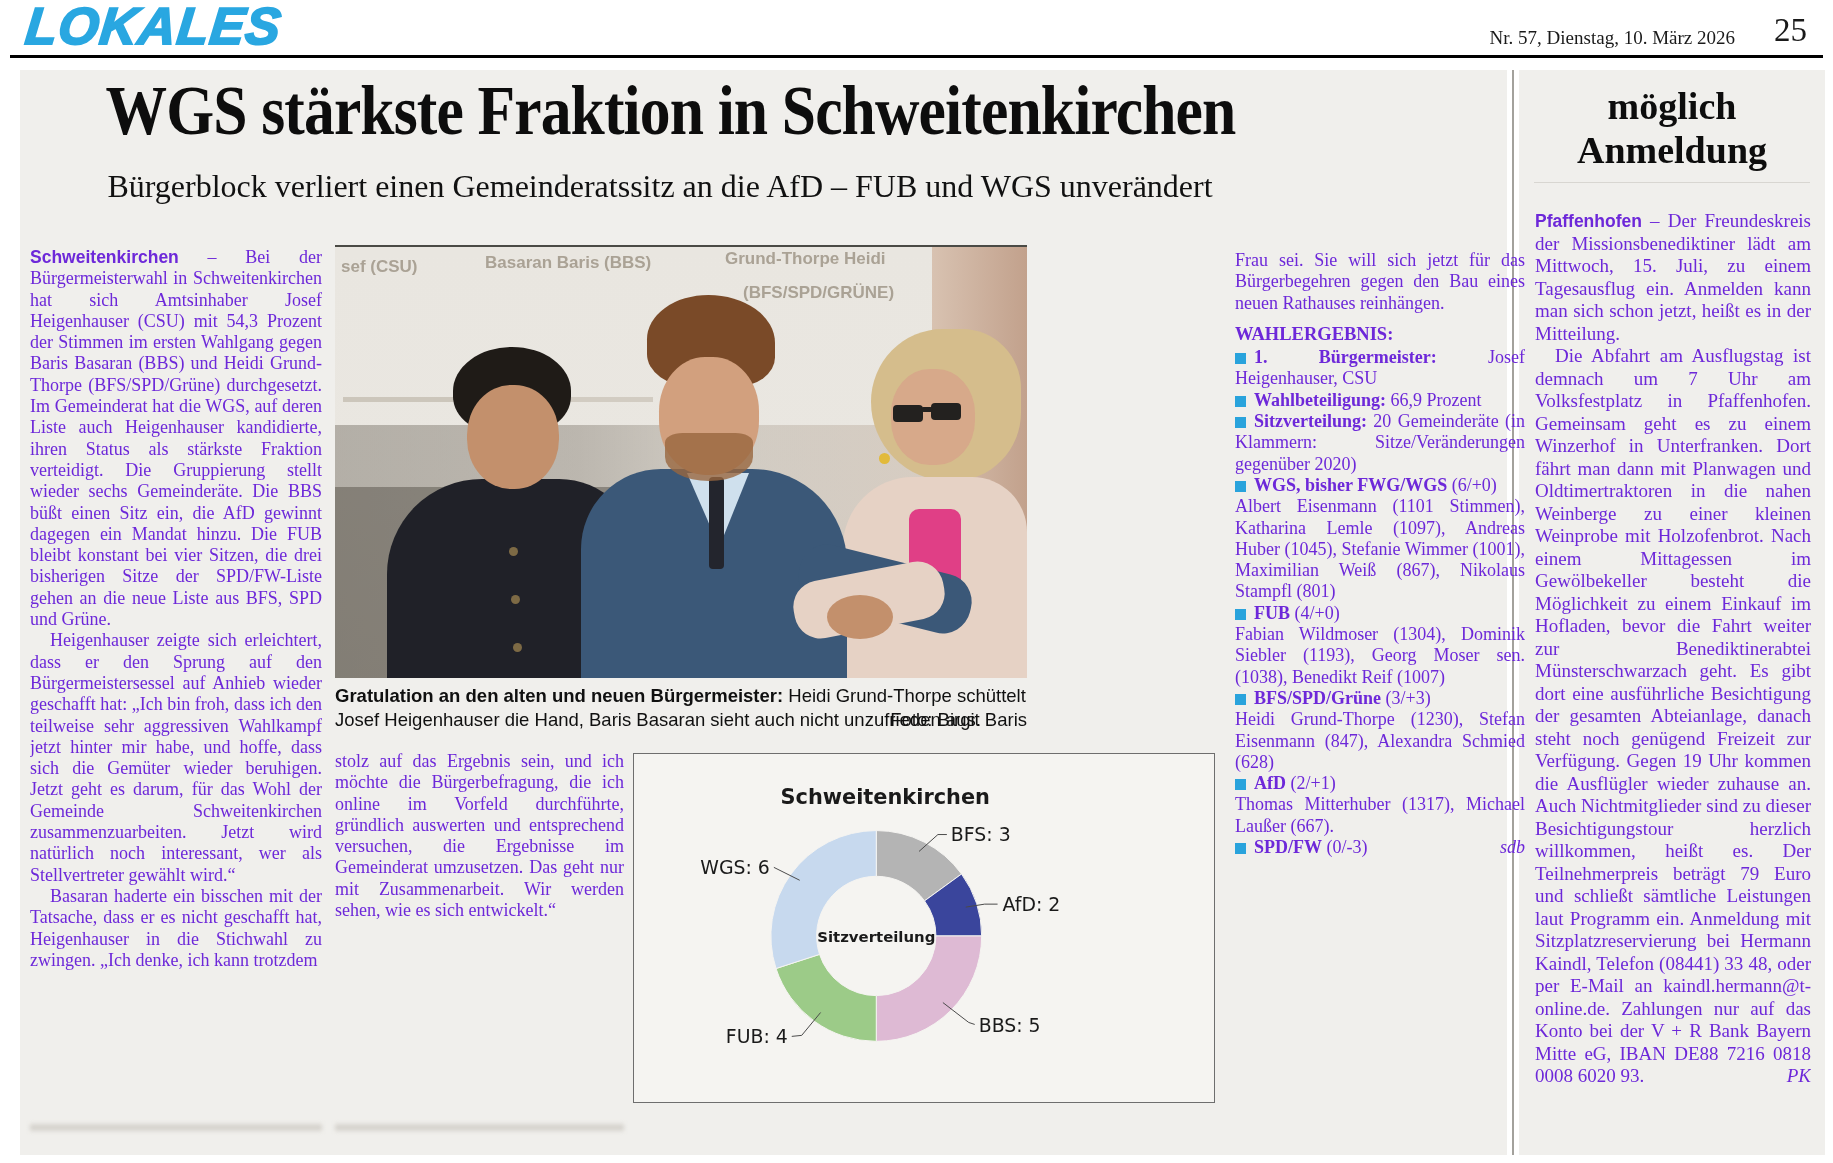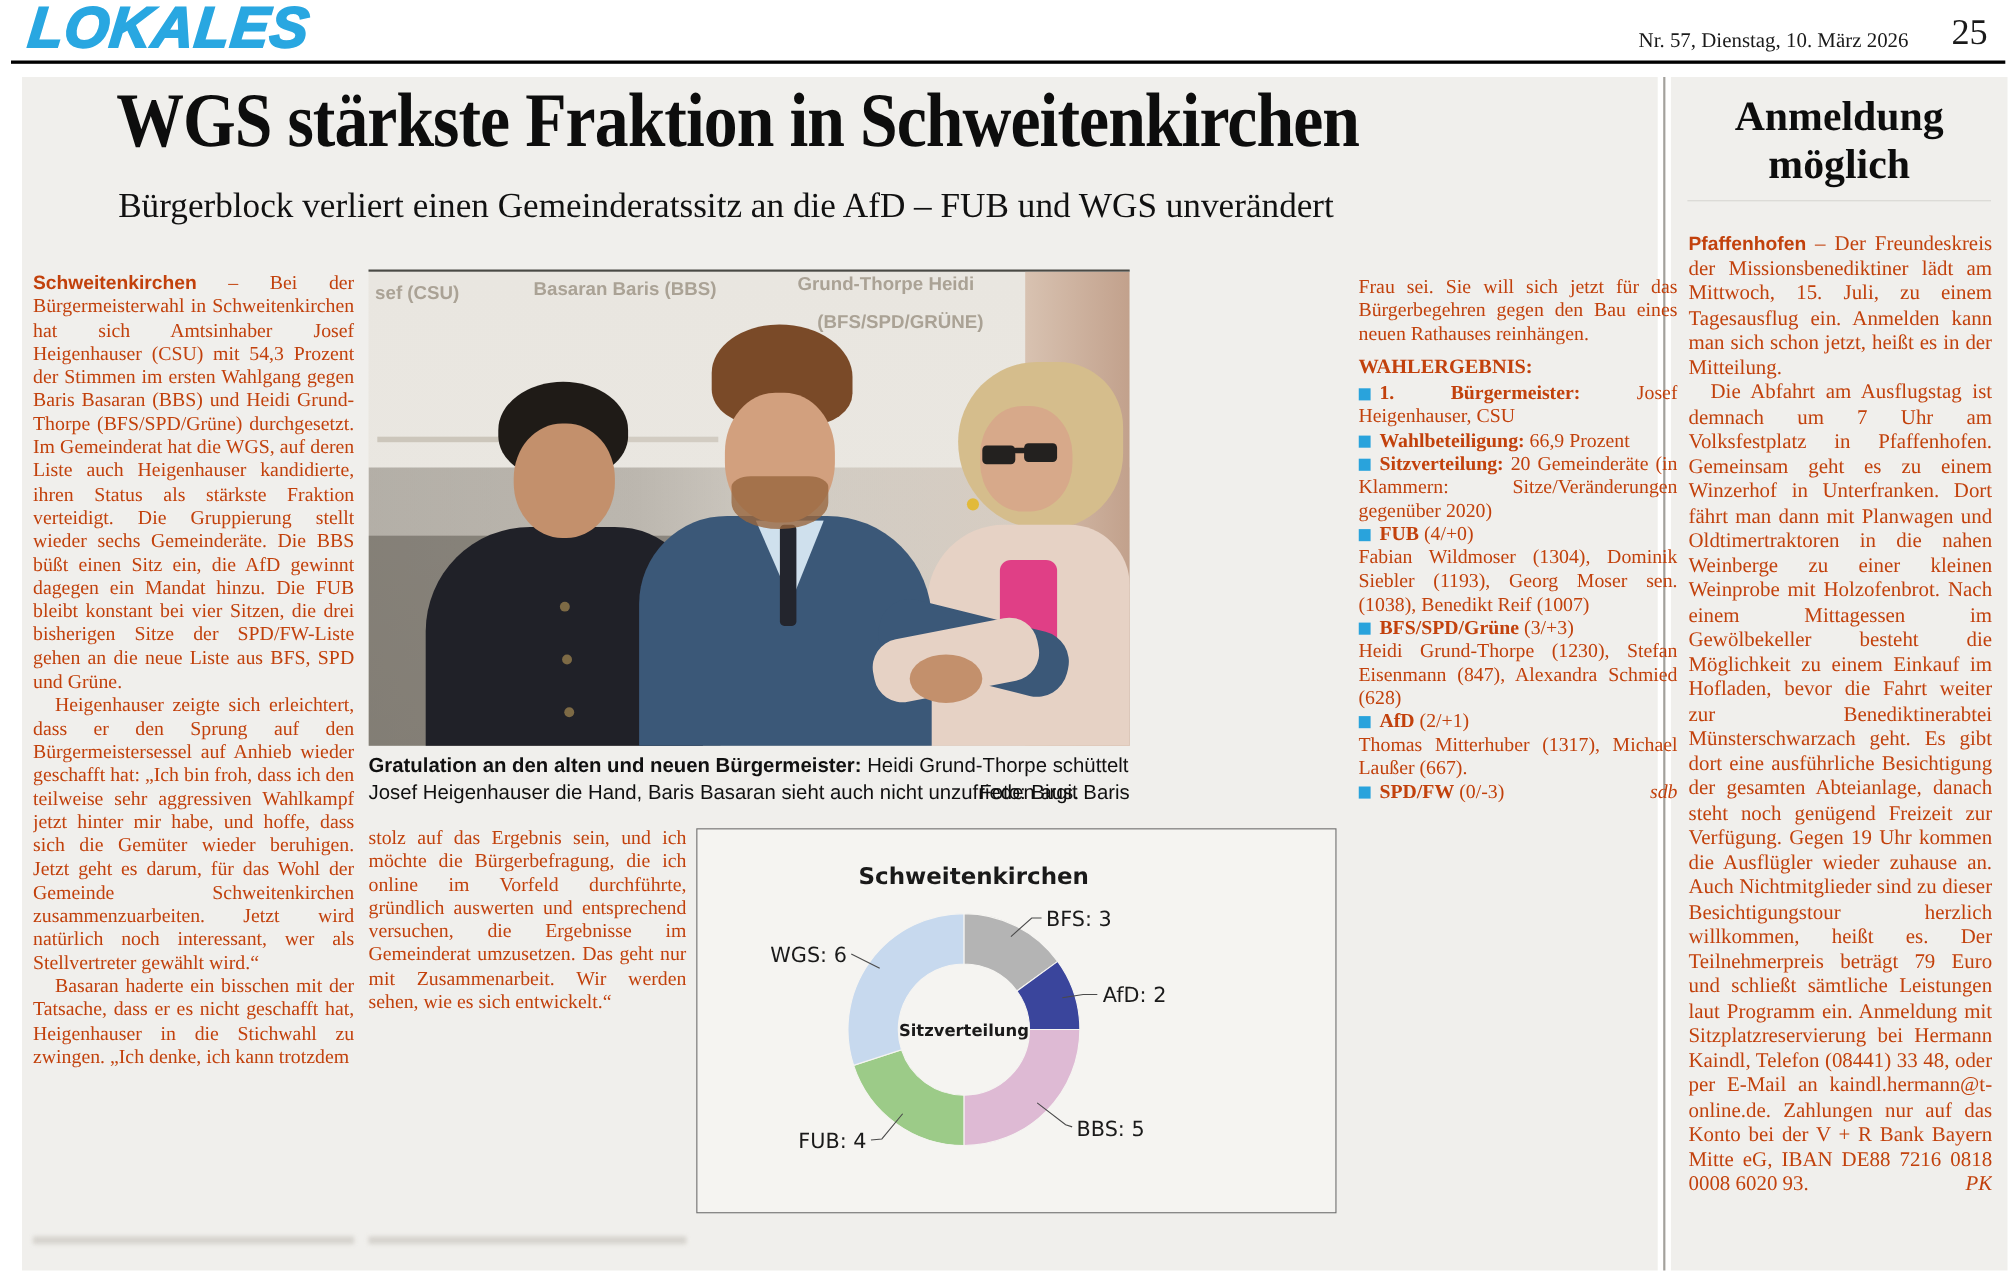--- a/index.html
+++ b/index.html
@@ -19,21 +19,21 @@
   #main-bg { left:20px; top:70px; width:1487px; height:1085px; background:#f0efec; }
   #side-bg { left:1519px; top:70px; width:306px; height:1085px; background:#f0efec; }
   #divider { left:1512px; top:70px; width:2px; height:1085px; background:#a3a19c; }
 
   
   #headline { left:30px; top:74px; width:1260px; text-align:center; font-weight:bold; font-size:70px;
               line-height:1.05; letter-spacing:-1px; white-space:nowrap; transform:scaleX(.88); color:#0d0d0d; }
   #subheadline { left:30px; top:168px; width:1260px; text-align:center; font-size:32px; color:#111; }
 
   
-  .bodycol { font-size:18px; line-height:21.3px; text-align:justify; overflow:hidden; color:#c2410c; }
+  .bodycol { font-size:18px; line-height:21.3px; text-align:justify; overflow:hidden; color:#6d28d9; }
   .bodycol p { margin:0; }
   .bodycol p.ind { text-indent:20px; }
   .lead { font-family:"Liberation Sans",sans-serif; font-weight:bold; font-size:17.5px; }
   #col1 { left:30px;  top:247px; width:292px; height:886px; }
   #col2 { left:335px; top:751px; width:289px; height:378px; }
   #col4 { left:1235px; top:250px; width:290px; height:875px; }
   #col4 .intro { margin-bottom:10px; }
   .results-heading { font-weight:bold; font-size:18.5px; margin-bottom:2px; }
   .result-item { margin:0; }
   .bullet { display:inline-block; width:11px; height:11px; margin-right:8px; position:relative; top:1px; }
@@ -185,30 +185,31 @@
         <text x="243" y="189" text-anchor="middle" font-family="&quot;DejaVu Sans&quot;,sans-serif" font-size="15" font-weight="bold" fill="#1a1a1a">Sitzverteilung</text>
       </svg></div>
 
   <div class="abs bodycol" id="col4">
     <p class="intro">Frau sei. Sie will sich jetzt für das Bürgerbegehren gegen den Bau eines neuen Rathauses reinhängen.</p>
     <div class="results-heading">WAHLERGEBNIS:</div>
     <div id="results-list">
         <div class="result-item"><span class="bullet" style="background: rgb(41, 163, 220);"></span><span class="rlabel">1. Bürgermeister:</span><span> Josef Heigenhauser, CSU</span></div>
         <div class="result-item"><span class="bullet" style="background: rgb(41, 163, 220);"></span><span class="rlabel">Wahlbeteiligung:</span><span> 66,9 Prozent</span></div>
         <div class="result-item"><span class="bullet" style="background: rgb(41, 163, 220);"></span><span class="rlabel">Sitzverteilung:</span><span> 20 Gemeinderäte (in Klammern: Sitze/Veränderungen gegenüber 2020)</span></div>
+        <div class="result-item"><span class="bullet" style="background: rgb(41, 163, 220);"></span><span class="rlabel">WGS, bisher FWG/WGS</span><span> (6/+0)</span><div class="names">Albert Eisenmann (1101 Stimmen), Katharina Lemle (1097), Andreas Huber (1045), Stefanie Wimmer (1001), Maximilian Weiß (867), Nikolaus Stampfl (801)</div></div>
         <div class="result-item"><span class="bullet" style="background: rgb(41, 163, 220);"></span><span class="rlabel">FUB</span><span> (4/+0)</span><div class="names">Fabian Wildmoser (1304), Dominik Siebler (1193), Georg Moser sen. (1038), Benedikt Reif (1007)</div></div>
         <div class="result-item"><span class="bullet" style="background: rgb(41, 163, 220);"></span><span class="rlabel">BFS/SPD/Grüne</span><span> (3/+3)</span><div class="names">Heidi Grund-Thorpe (1230), Stefan Eisenmann (847), Alexandra Schmied (628)</div></div>
         <div class="result-item"><span class="bullet" style="background: rgb(41, 163, 220);"></span><span class="rlabel">AfD</span><span> (2/+1)</span><div class="names">Thomas Mitterhuber (1317), Michael Laußer (667).</div></div>
         <div class="result-item"><span class="author">sdb</span><span class="bullet" style="background: rgb(41, 163, 220);"></span><span class="rlabel">SPD/FW</span><span> (0/-3)</span></div>
       </div>
   </div>
 
   <div class="abs" id="side-headline">
+    <div>möglich</div>
     <div>Anmeldung</div>
-    <div>möglich</div>
   </div>
   <div class="abs" id="side-rule"></div>
   <div class="abs bodycol" id="side-body">
       <p><span class="lead">Pfaffenhofen</span> – Der Freundeskreis der Missionsbenediktiner lädt am Mittwoch, 15. Juli, zu einem Tagesausflug ein. Anmelden kann man sich schon jetzt, heißt es in der Mitteilung.</p>
       <p class="ind">Die Abfahrt am Ausflugstag ist demnach um 7 Uhr am Volksfestplatz in Pfaffenhofen. Gemeinsam geht es zu einem Winzerhof in Unterfranken. Dort fährt man dann mit Planwagen und Oldtimertraktoren in die nahen Weinberge zu einer kleinen Weinprobe mit Holzofenbrot. Nach einem Mittagessen im Gewölbekeller besteht die Möglichkeit zu einem Einkauf im Hofladen, bevor die Fahrt weiter zur Benediktinerabtei Münsterschwarzach geht. Es gibt dort eine ausführliche Besichtigung der gesamten Abteianlage, danach steht noch genügend Freizeit zur Verfügung. Gegen 19 Uhr kommen die Ausflügler wieder zuhause an. Auch Nichtmitglieder sind zu dieser Besichtigungstour herzlich willkommen, heißt es. Der Teilnehmerpreis beträgt 79 Euro und schließt sämtliche Leistungen laut Programm ein. Anmeldung mit Sitzplatzreservierung bei Hermann Kaindl, Telefon (08441) 33 48, oder per E-Mail an kaindl.hermann@t-online.de. Zahlungen nur auf das Konto bei der V + R Bank Bayern Mitte eG, IBAN DE88 7216 0818 0008 6020 93.<span class="author">PK</span></p>
     </div>
 
   <div class="abs ghost" id="ghost1"></div>
   <div class="abs ghost" id="ghost2"></div>
 </div>

